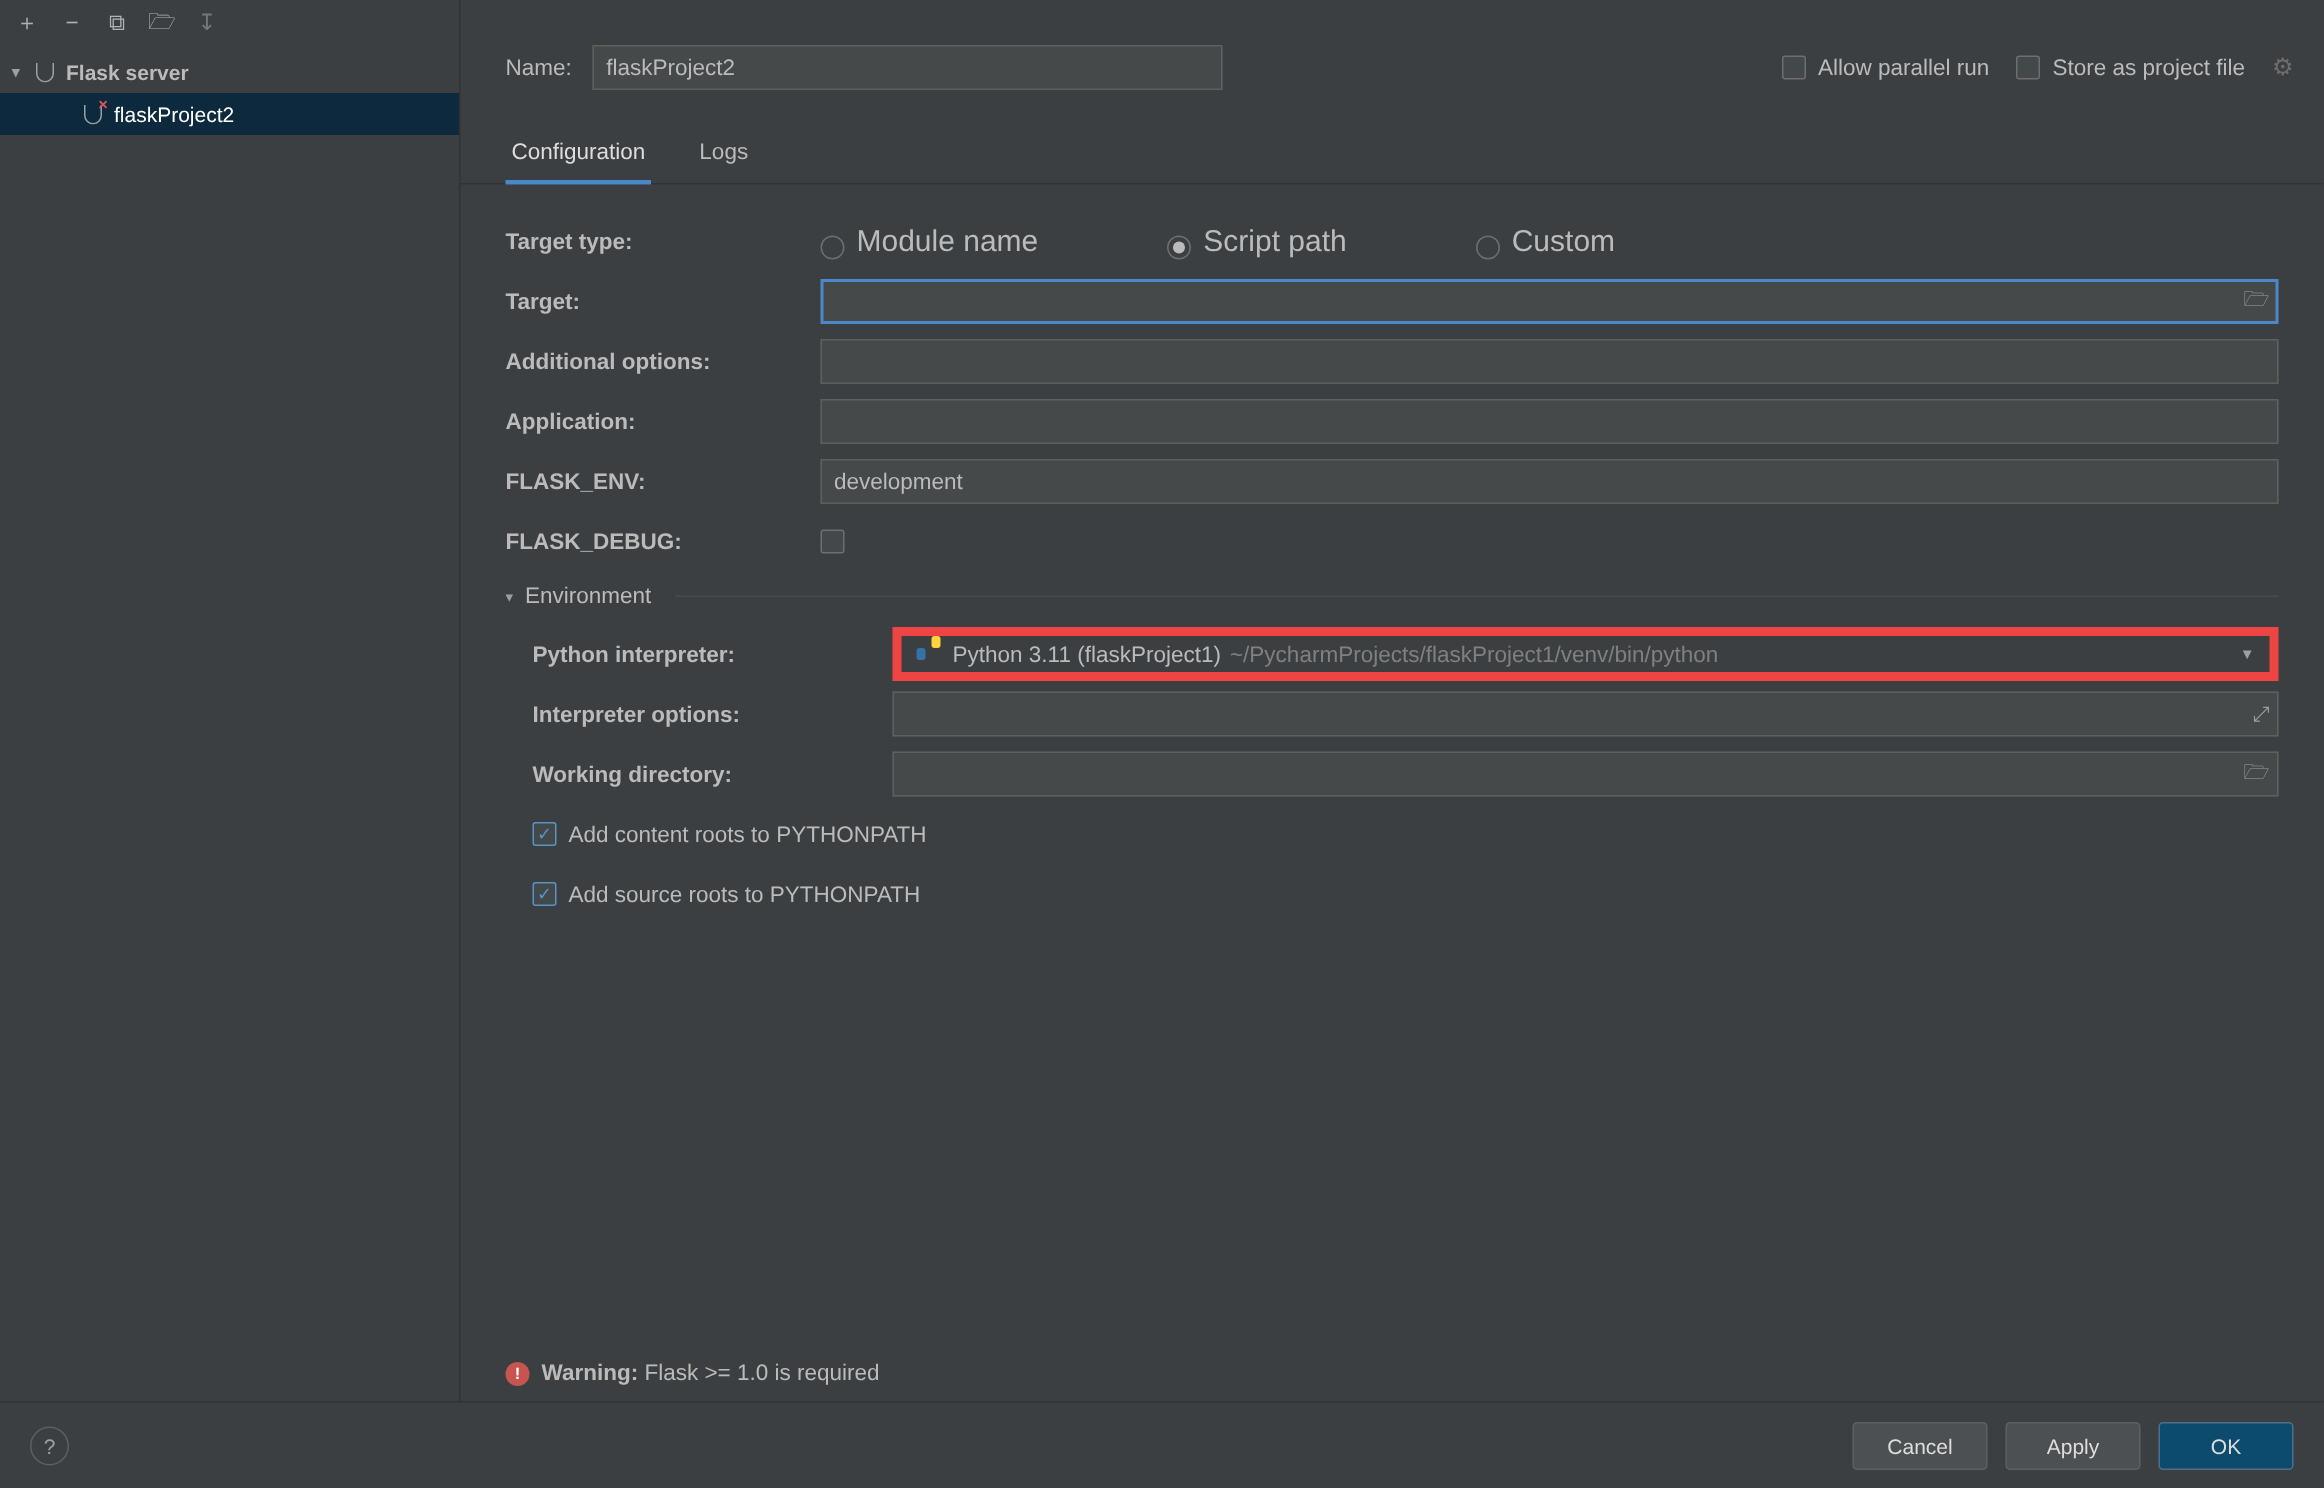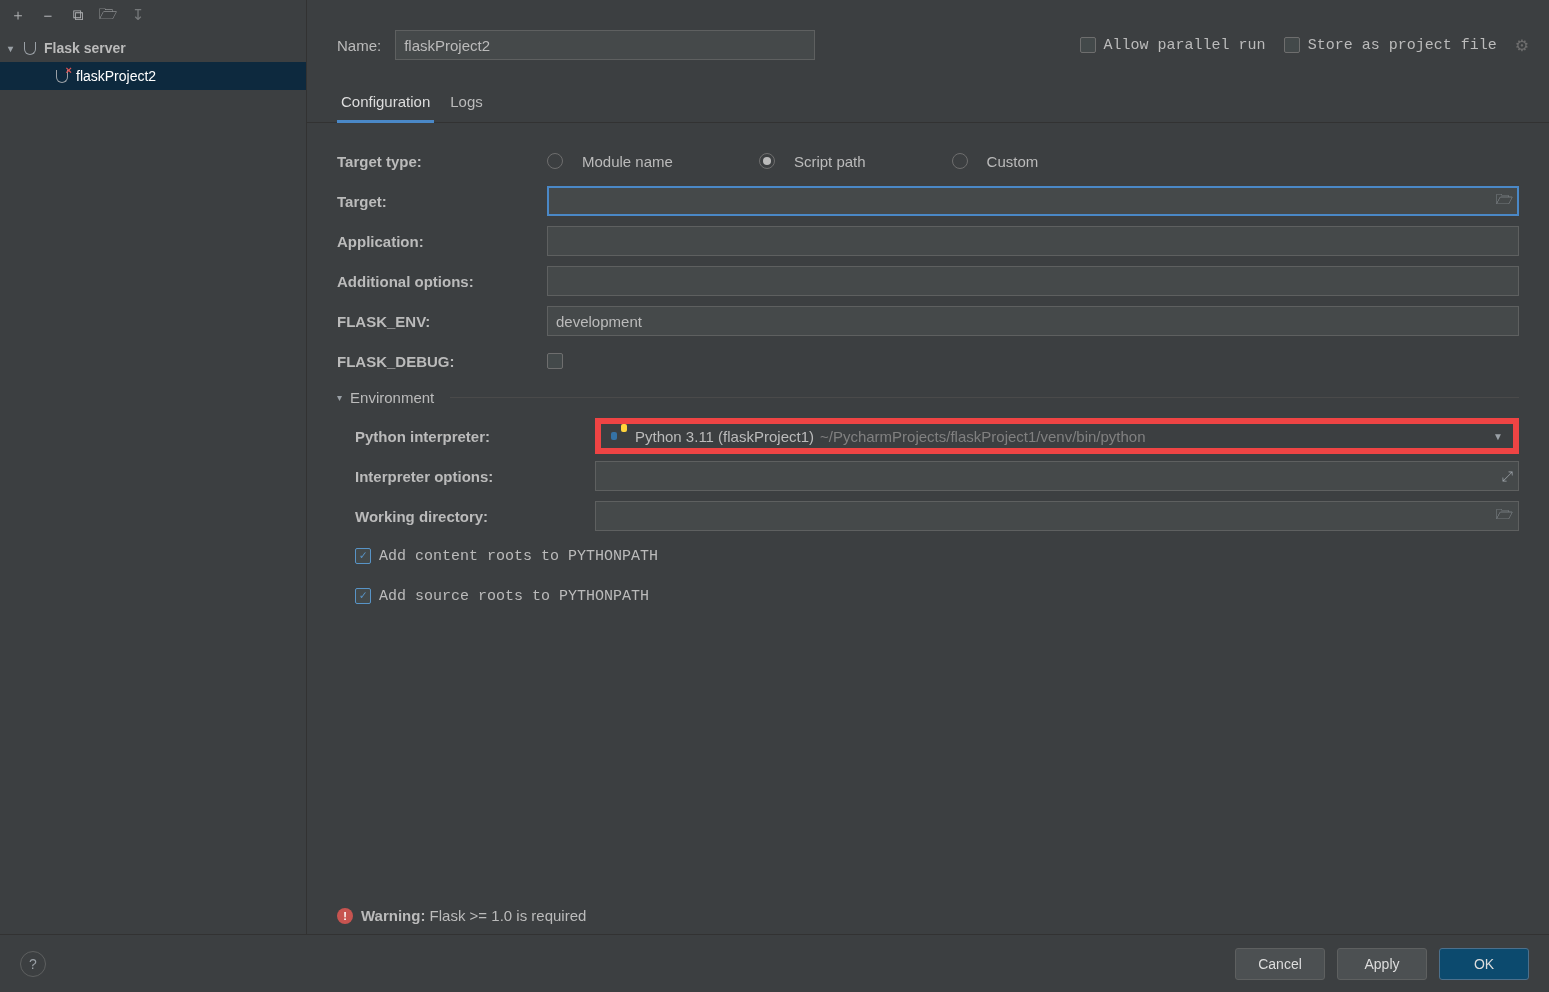--- a/index.html
+++ b/index.html
@@ -91,56 +91,55 @@
     height: 40px;
   }
   .lbl { color:#bbbbbb; font-size:15px; }
   .name-input {
     background:#45494a; border:1px solid #5e6060; color:#bbbbbb;
     height:30px; padding:0 8px; width:420px; font-size:15px;
   }
   .chk {
     display:inline-flex; align-items:center; gap:8px; cursor:pointer;
     font-size:15px;
-    font-family:Liberation Mono, monospace;
   }
   .chkbox {
     width:16px; height:16px; border:1.5px solid #6e6e6e;
     background:#43494a; border-radius:2px;
     display:inline-flex; align-items:center; justify-content:center;
   }
   .chkbox.checked { border-color:#5894c7; }
   .chkbox.checked::after {
     content:"✓"; color:#5894c7; font-size:12px; line-height:1;
   }
   .gear-icon { color:#6e6e6e; font-size:16px; margin-left:4px; }
   .spacer-flex { flex:1; }
   
   .tabs {
-    display:flex; gap:12px; padding:0 30px; margin-top:28px;
+    display:flex; gap:28px; padding:0 30px; margin-top:28px;
     border-bottom:1px solid #323232;
   }
   .tab {
     padding:0 4px 10px 4px; cursor:pointer; font-size:15px;
     color:#bbbbbb; border-bottom:3px solid transparent;
     margin-bottom:-1px;
   }
   .tab.active { border-bottom-color:#4a88c7; color:#dddddd; }
   
   .form-scroll {
     flex:1; overflow-y:auto; padding: 18px 30px 10px 30px;
     position:relative;
   }
   .form-row {
     display:flex; align-items:center;
     min-height: 40px; gap:10px;
   }
   .form-row .flabel { width:200px; font-size:15px;font-weight:bold; }
   .form-row .fcontrol { flex:1; display:flex; align-items:center; gap:6px; }
-  .radio { display:inline-flex; align-items:center; gap:19px; cursor:pointer; font-size:15px; margin-right:80px;}
+  .radio { display:inline-flex; align-items:flex-end; gap:8px; cursor:pointer; font-size:20px; margin-right:80px;}
   .radio .dot {
     width:16px;height:16px;border:1.5px solid #6e6e6e;border-radius:50%;
     display:inline-flex;align-items:center;justify-content:center;
   }
   .radio.selected .dot::after{
     content:"";width:8px;height:8px;background:#bbbbbb;border-radius:50%;
   }
   .finput {
     flex:1; height:30px; background:#45494a; border:1px solid #5e6060;
     color:#bbbbbb; padding:0 8px; font-size:15px;
@@ -266,28 +265,28 @@
 
       <div class="form-row">
         <span class="flabel">Target:</span>
         <div class="input-wrap">
           <input class="finput focused" value="" style="">
           <span class="end-icon">🗁</span>
         </div>
       </div>
 
       <div class="form-row">
-        <span class="flabel">Application:</span>
+        <span class="flabel">Additional options:</span>
         <div class="input-wrap">
             <input class="finput" value="" style="">
           </div>
       </div>
 
       <div class="form-row">
-        <span class="flabel">Additional options:</span>
+        <span class="flabel">Application:</span>
         <div class="input-wrap">
             <input class="finput" value="" style="">
           </div>
       </div>
 
       <div class="form-row">
         <span class="flabel">FLASK_ENV:</span>
         <div class="input-wrap">
             <input class="finput" value="development" style="">
           </div>

